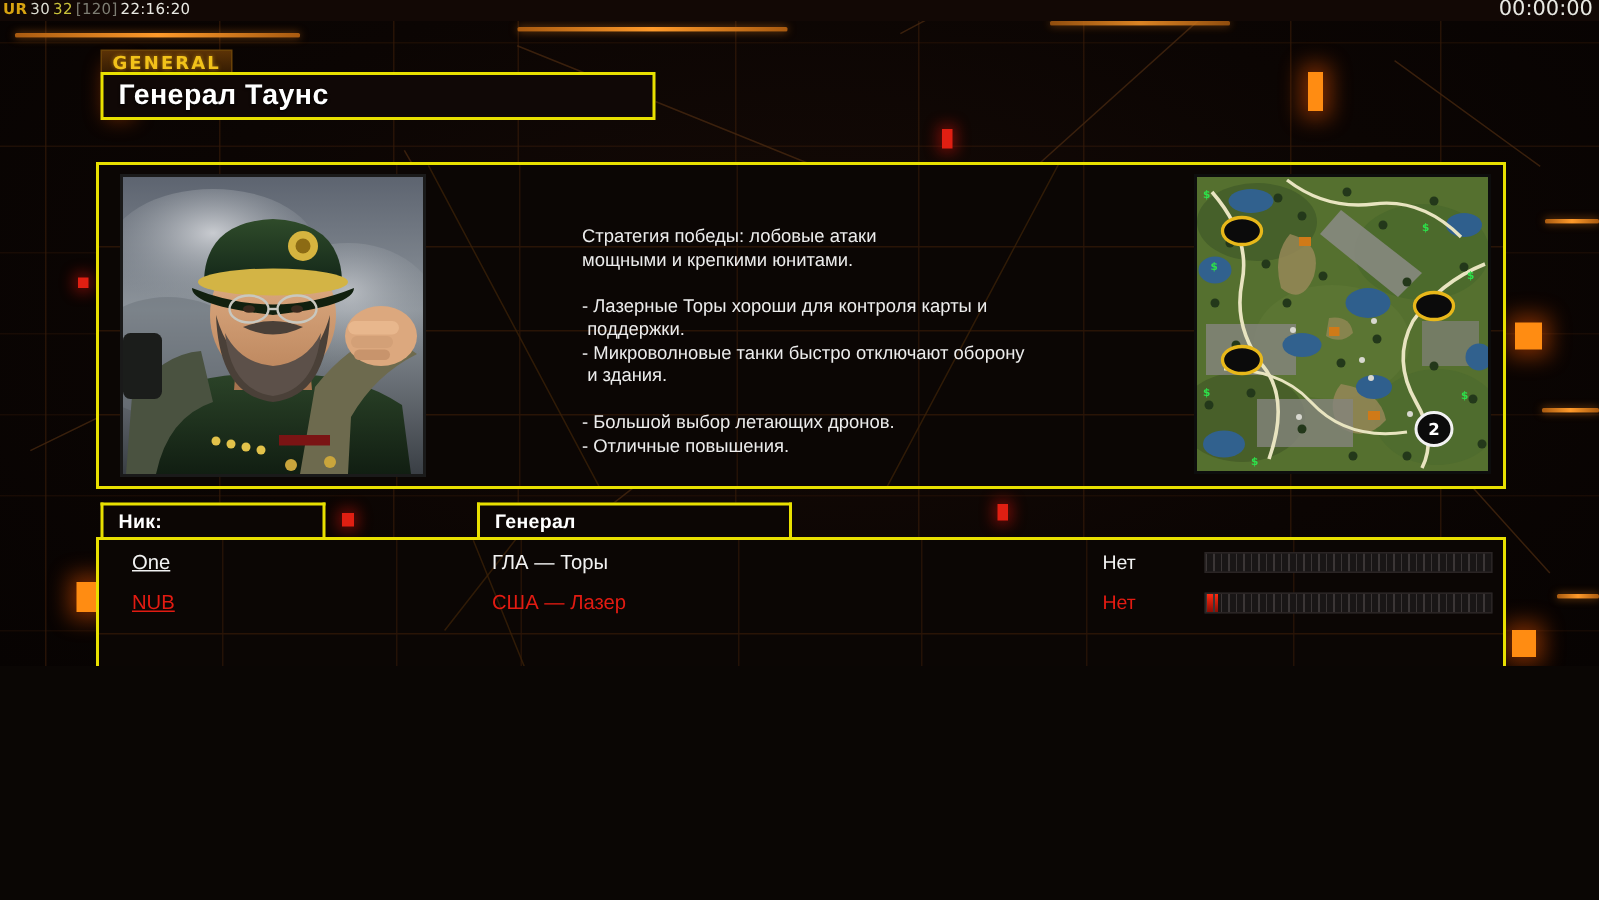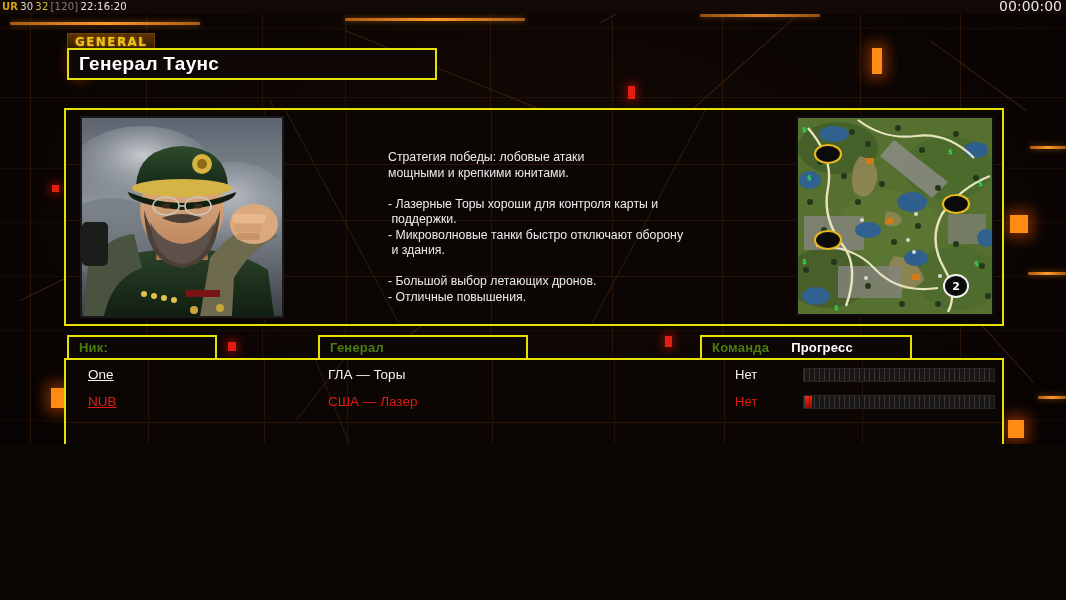--- a/index.html
+++ b/index.html
@@ -72,21 +72,21 @@
     font-size:12.3px;line-height:15.5px;white-space:pre-wrap;}
 
   
   .minimap{position:absolute;right:8px;top:6px;width:198px;height:200px;
     border:2px solid #0d0d0d;box-sizing:border-box;overflow:hidden;background:#2f3a1e;}
   .minimap svg{display:block;}
 
   
   .hdrbox{position:absolute;height:26px;border:2px solid #e8e000;box-sizing:border-box;
     background:#0c0604;border-bottom:3px solid #d0630c;display:flex;align-items:center;}
-  .hdrbox .lbl{color:#4d7c0f;font-size:13px;font-weight:bold;margin-left:10px;letter-spacing:.2px;}
+  .hdrbox .lbl{color:#ffffff;font-size:13px;font-weight:bold;margin-left:10px;letter-spacing:.2px;}
   .hdrbox .lbl2{color:#fff;font-size:13px;font-weight:bold;margin-left:22px;letter-spacing:.2px;}
   #hdr-nick{left:67px;top:335px;width:150px;}
   #hdr-general{left:318px;top:335px;width:210px;}
   #hdr-team{left:700px;top:335px;width:212px;}
 
   
   .rows{position:absolute;left:0;top:0;width:100%;}
   .prow{position:absolute;left:0;width:100%;height:26px;}
   .prow .nick{position:absolute;left:22px;top:3px;font-size:13.5px;text-decoration:underline;}
   .prow .gen{position:absolute;left:262px;top:3px;font-size:13.5px;}
@@ -386,24 +386,20 @@
       </svg>
     </div>
   </div>
 
   <div class="hdrbox" id="hdr-nick">
     <span class="lbl">Ник:</span>
   </div>
   <div class="hdrbox" id="hdr-general">
     <span class="lbl">Генерал</span>
   </div>
-  <div class="hdrbox" id="hdr-team">
-    <span class="lbl">Команда</span>
-    <span class="lbl2">Прогресс</span>
-  </div>
 
   <div class="panel" id="list-panel">
     <div class="panel-inner-lines">
       <div class="h" style="left:0;top:62px;width:100%"></div>
       <div class="h" style="left:0;top:110px;width:100%"></div>
       <div class="h" style="left:0;top:158px;width:100%"></div>
       <div class="v" style="left:82px;top:0;height:100%"></div>
       <div class="v" style="left:198px;top:0;height:100%"></div>
       <div class="v" style="left:281px;top:0;height:100%"></div>
       <div class="v" style="left:426px;top:0;height:100%"></div>

